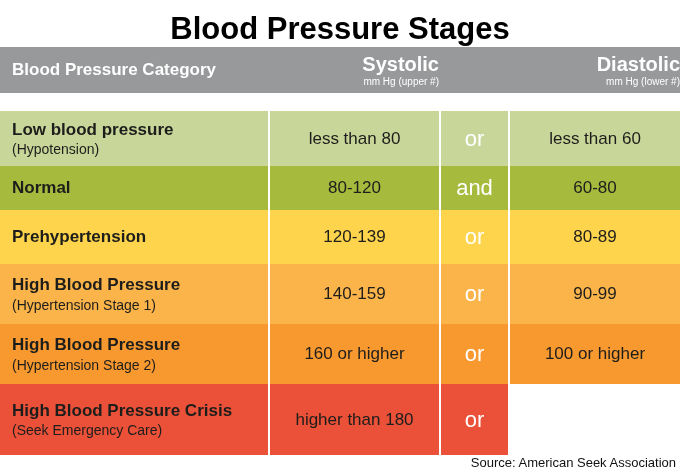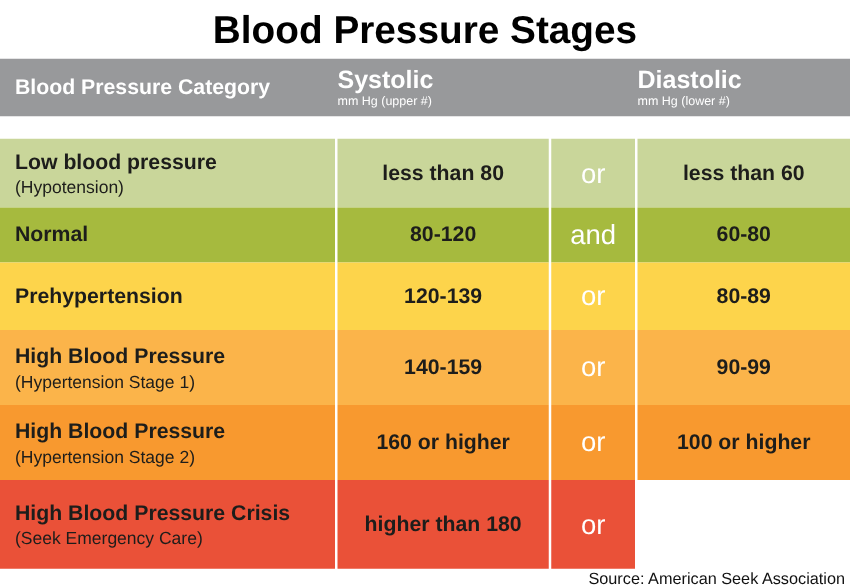--- a/index.html
+++ b/index.html
@@ -13,21 +13,21 @@
   .page {
     width: 680px;
     height: 470px;
     background: #ffffff;
     display: flex;
     flex-direction: column;
   }
   .title-bar {
     height: 73px;
     display: flex;
-    align-items: center;
+    align-items: flex-end;
     justify-content: center;
   }
   .title-bar h1 {
     font-size: 31px;
     font-weight: bold;
     color: #000000;
     letter-spacing: 0px;
   }
   
   .grid-cols {
@@ -40,21 +40,21 @@
     background: #98999b;
     margin-bottom: 18px;
     align-items: center;
   }
   .table-header .hcell { color: #ffffff; }
   .hcat {
     padding-left: 12px;
     font-size: 17px;
     font-weight: bold;
   }
-  .hcol { text-align: left; }
+  .hcol { text-align: right; }
   .hcol .h-main {
     display: block;
     font-size: 20px;
     font-weight: bold;
     line-height: 1.1;
   }
   .hcol .h-sub {
     display: block;
     font-size: 10px;
     font-weight: normal;
@@ -89,21 +89,21 @@
   .cat-sub {
     font-size: 14px;
     font-weight: normal;
     line-height: 1.3;
   }
   .cat-sub:empty { display: none; }
   .val-cell {
     align-items: center;
     text-align: center;
     font-size: 17px;
-    font-weight: bold;
+    font-weight: normal;
   }
   .conj-cell {
     align-items: center;
     text-align: center;
     font-size: 22px;
     font-weight: normal;
     color: #ffffff;
   }
   .source-bar {
     flex: 1;

